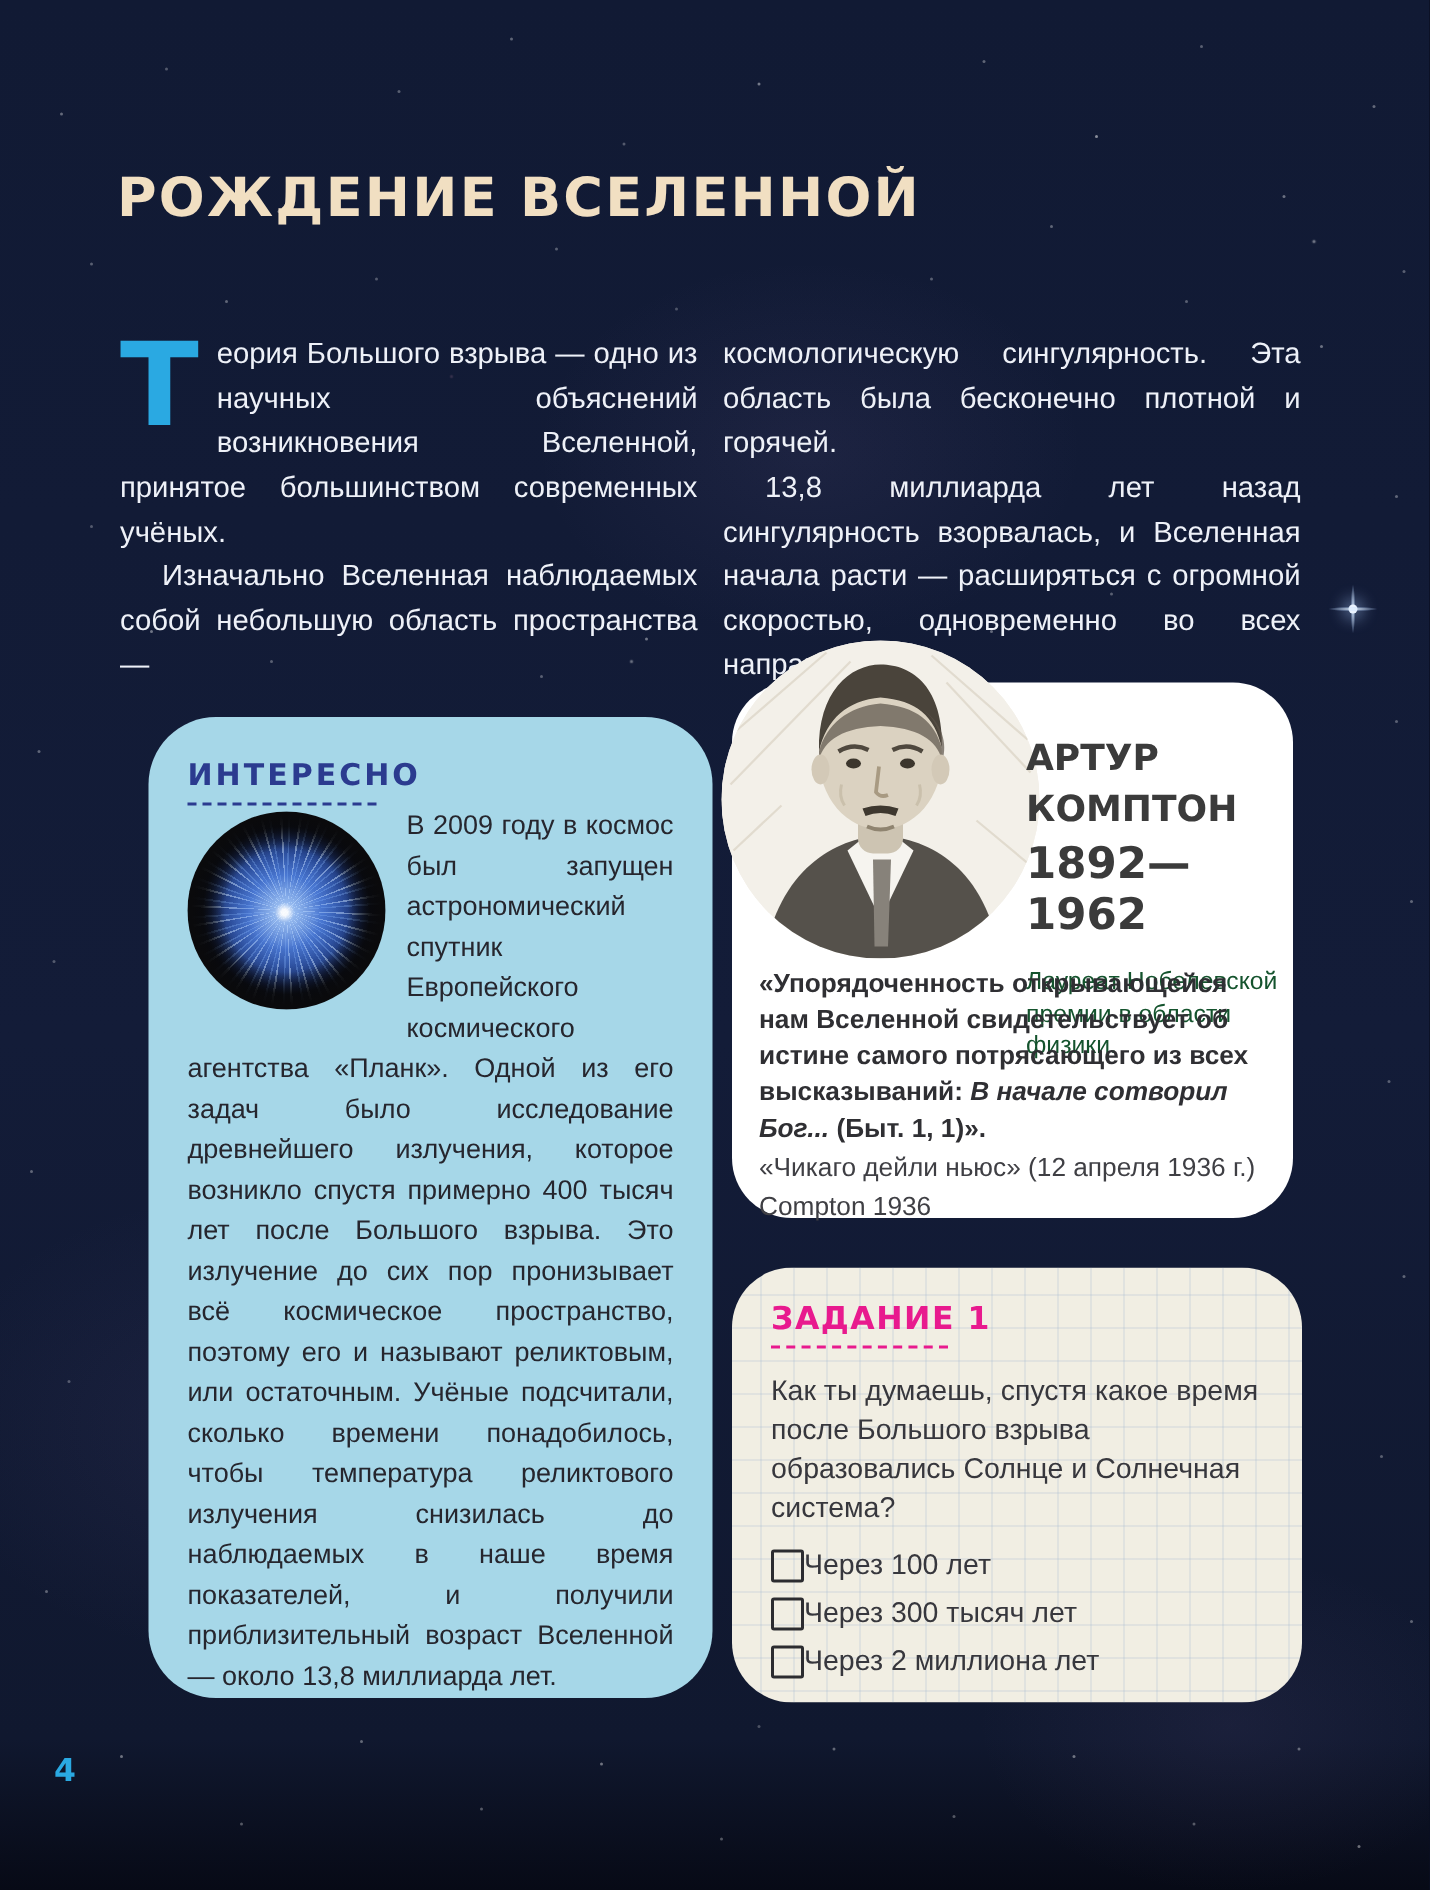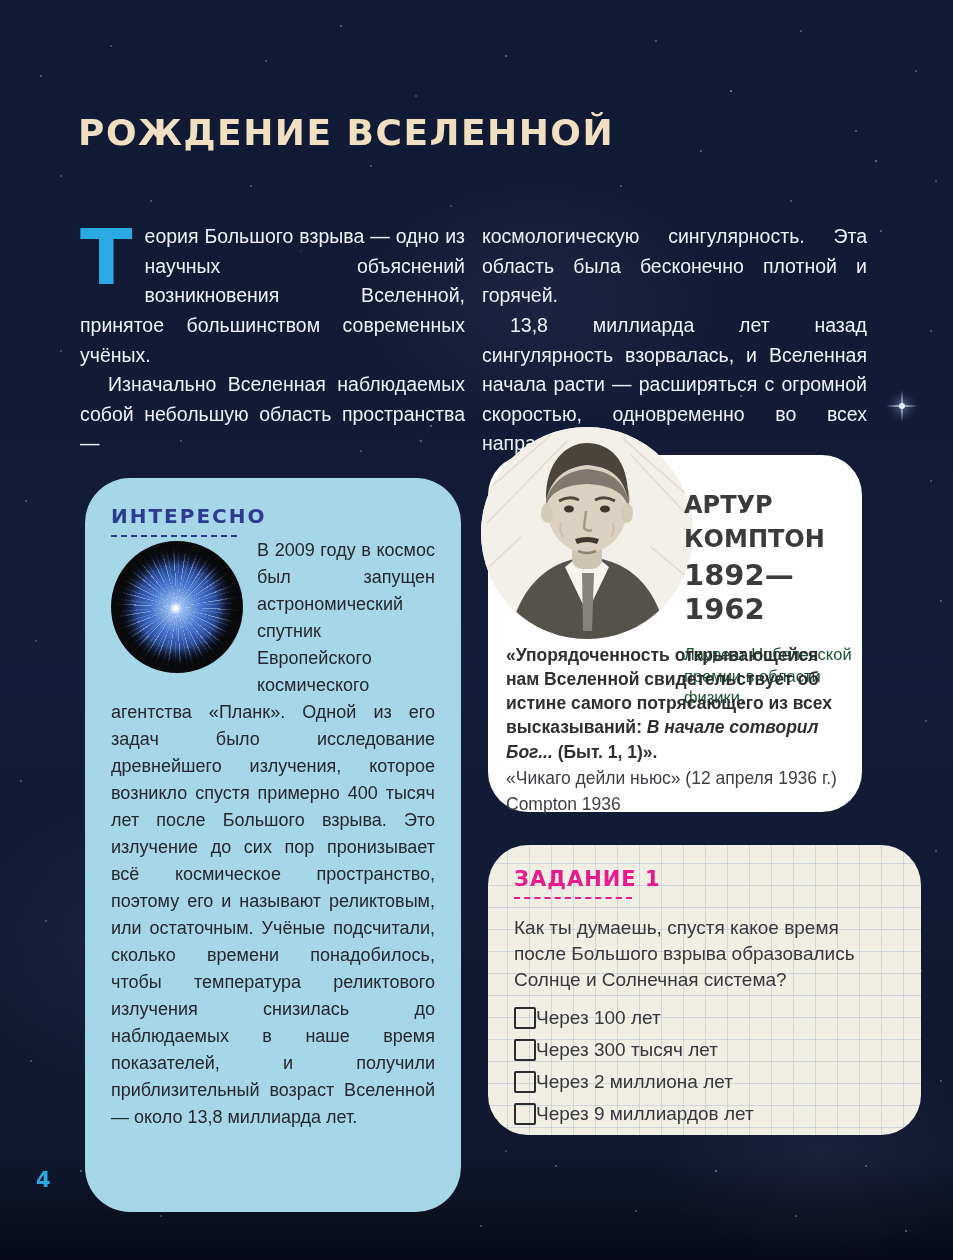--- a/index.html
+++ b/index.html
@@ -51,21 +51,21 @@
     font-size:36px;font-weight:800;letter-spacing:1.5px;color:#f1dfc2;}
   .col{position:absolute;width:385px;color:#eef1f8;font-size:19.5px;line-height:1.52;text-align:justify;}
   .col p{margin:0;}
   .col p.indent{text-indent:28px;}
   .col-left{left:80px;top:222px;}
   .col-right{left:482px;top:222px;}
   .dropcap{float:left;font-family:"DejaVu Sans",sans-serif;font-weight:800;color:#2aa9e2;
     font-size:77px;line-height:.78;padding:6px 12px 0 0;}
 
   
-  .card-interesting{position:absolute;left:85px;top:478px;width:376px;height:734px;
+  .card-interesting{position:absolute;left:99px;top:478px;width:376px;height:654px;
     background:#a6d7e8;border-radius:45px;box-sizing:border-box;padding:26px 26px 16px 26px;color:#26262e;}
   .tag-label{margin:0;font-family:"DejaVu Sans",sans-serif;font-size:20px;font-weight:700;
     letter-spacing:2px;color:#2b3b8f;}
   .dashed{height:0;border-bottom:2.5px dashed #2b3b8f;width:126px;margin:7px 0 0 0;}
   .card-heading{margin:24px 0 18px 0;font-family:"DejaVu Sans",sans-serif;font-size:23px;font-weight:800;
     line-height:1.3;color:#2b3b8f;letter-spacing:.3px;}
   .card-body{font-size:18px;line-height:1.5;text-align:justify;color:#26262e;}
   .planck-img{float:left;width:132px;height:132px;border-radius:50%;margin:4px 14px 4px 0;
     background:
       radial-gradient(circle at 50% 50%, rgba(0,0,0,0) 44%, rgba(8,8,10,.9) 60%, #0a0a0c 68%),
@@ -82,21 +82,21 @@
   .sci-name{margin:0;font-family:"DejaVu Sans",sans-serif;font-size:24px;font-weight:700;
     color:#3b3b3b;line-height:1.4;}
   .sci-years{margin:2px 0 0 0;font-family:"DejaVu Sans",sans-serif;font-size:29px;font-weight:700;color:#3b3b3b;}
   .sci-sub{margin:18px 0 0 0;font-size:16.5px;line-height:1.3;color:#14532d;}
   .quote{position:absolute;left:18px;top:188px;width:340px;font-size:17.5px;line-height:1.38;color:#2f2f33;}
   .quote .q-bold{font-weight:700;}
   .quote .q-italic{font-weight:700;font-style:italic;}
   .quote .src{display:block;font-weight:400;color:#3f3f44;margin-top:2px;font-size:17.5px;}
 
   
-  .card-task{position:absolute;left:488px;top:845px;width:433px;height:290px;border-radius:40px;
+  .card-task{position:absolute;left:488px;top:845px;width:380px;height:290px;border-radius:40px;
     box-sizing:border-box;padding:22px 26px 0 26px;
     background-color:#f1eee3;
     background-image:
       linear-gradient(rgba(158,180,206,.4) 1px, transparent 1px),
       linear-gradient(90deg, rgba(158,180,206,.4) 1px, transparent 1px);
     background-size:22px 22px;background-position:-3px -4px;}
   .task-label{margin:0;font-family:"DejaVu Sans",sans-serif;font-size:21px;font-weight:800;
     letter-spacing:1px;color:#e81a8e;}
   .dashed-pink{height:0;border-bottom:2.5px dashed #e81a8e;width:118px;margin:6px 0 0 0;}
   .task-question{margin:16px 0 14px 0;font-size:19px;line-height:1.37;color:#37373d;}
@@ -193,21 +193,17 @@
         <span class="option-label">Через 100 лет</span>
       </div>
       <div class="option">
         <span class="checkbox"></span>
         <span class="option-label">Через 300 тысяч лет</span>
       </div>
       <div class="option">
         <span class="checkbox"></span>
         <span class="option-label">Через 2 миллиона лет</span>
       </div>
-      <div class="option">
-        <span class="checkbox"></span>
-        <span class="option-label">Через 9 миллиардов лет</span>
-      </div>
     </div>
   </div>
 
   <div class="page-number">4</div>
 </div>
 
 </body></html>

